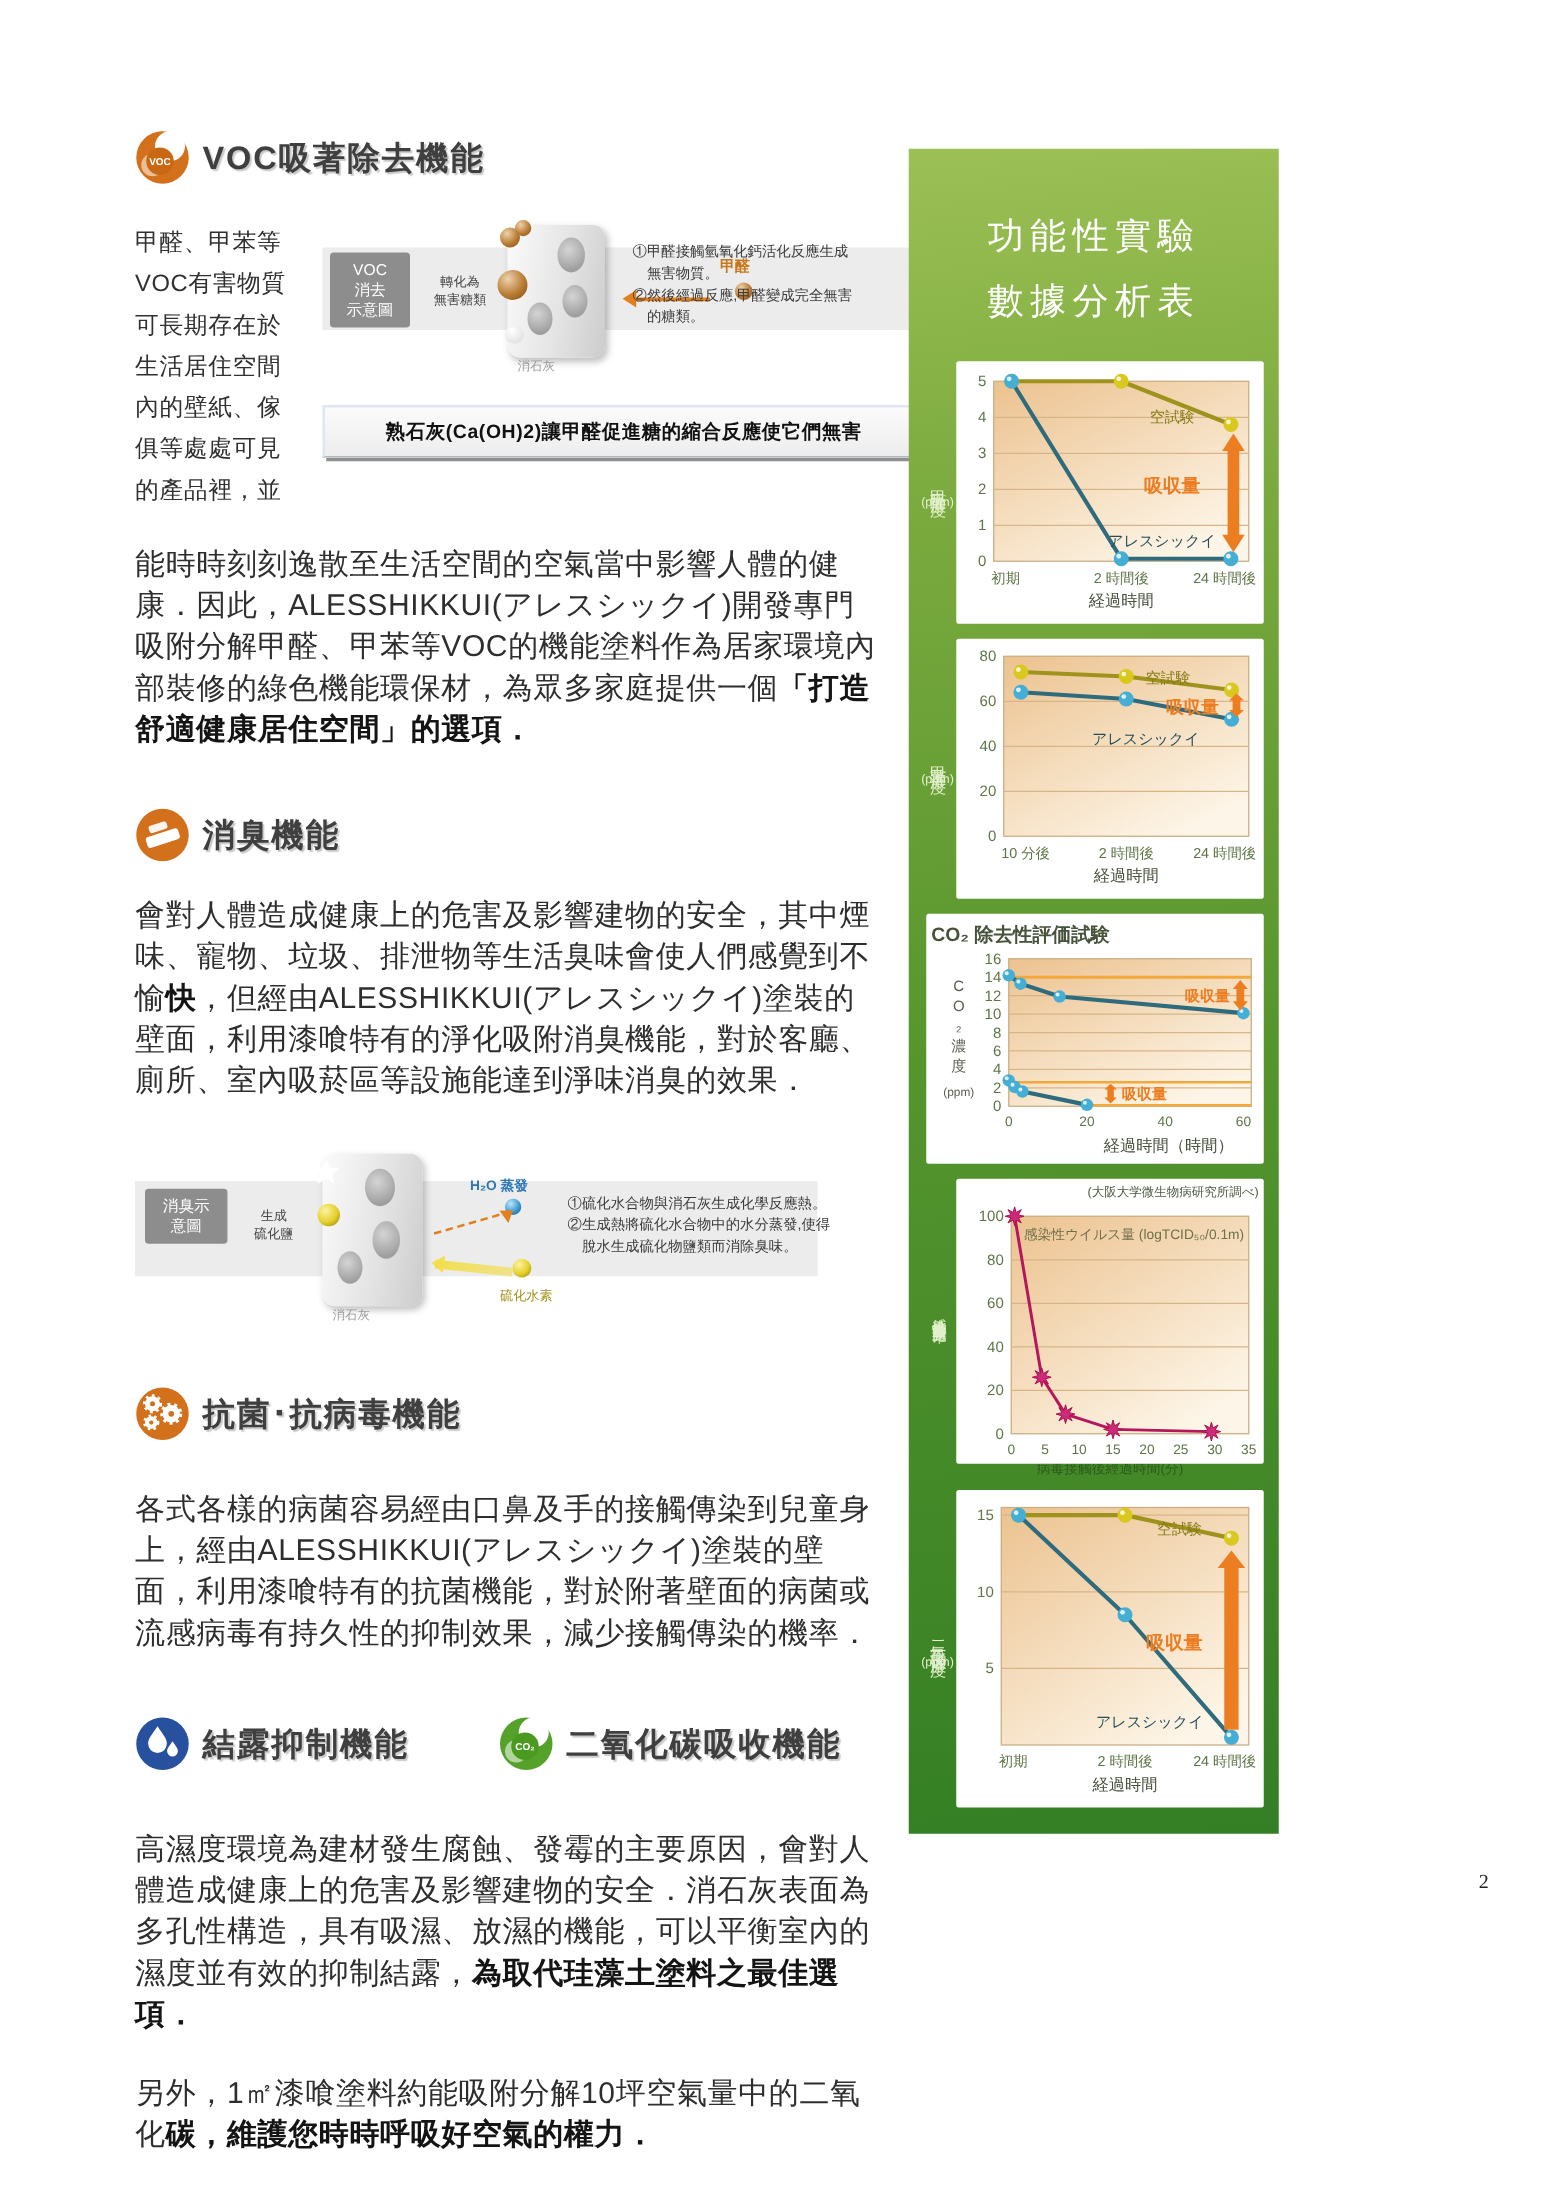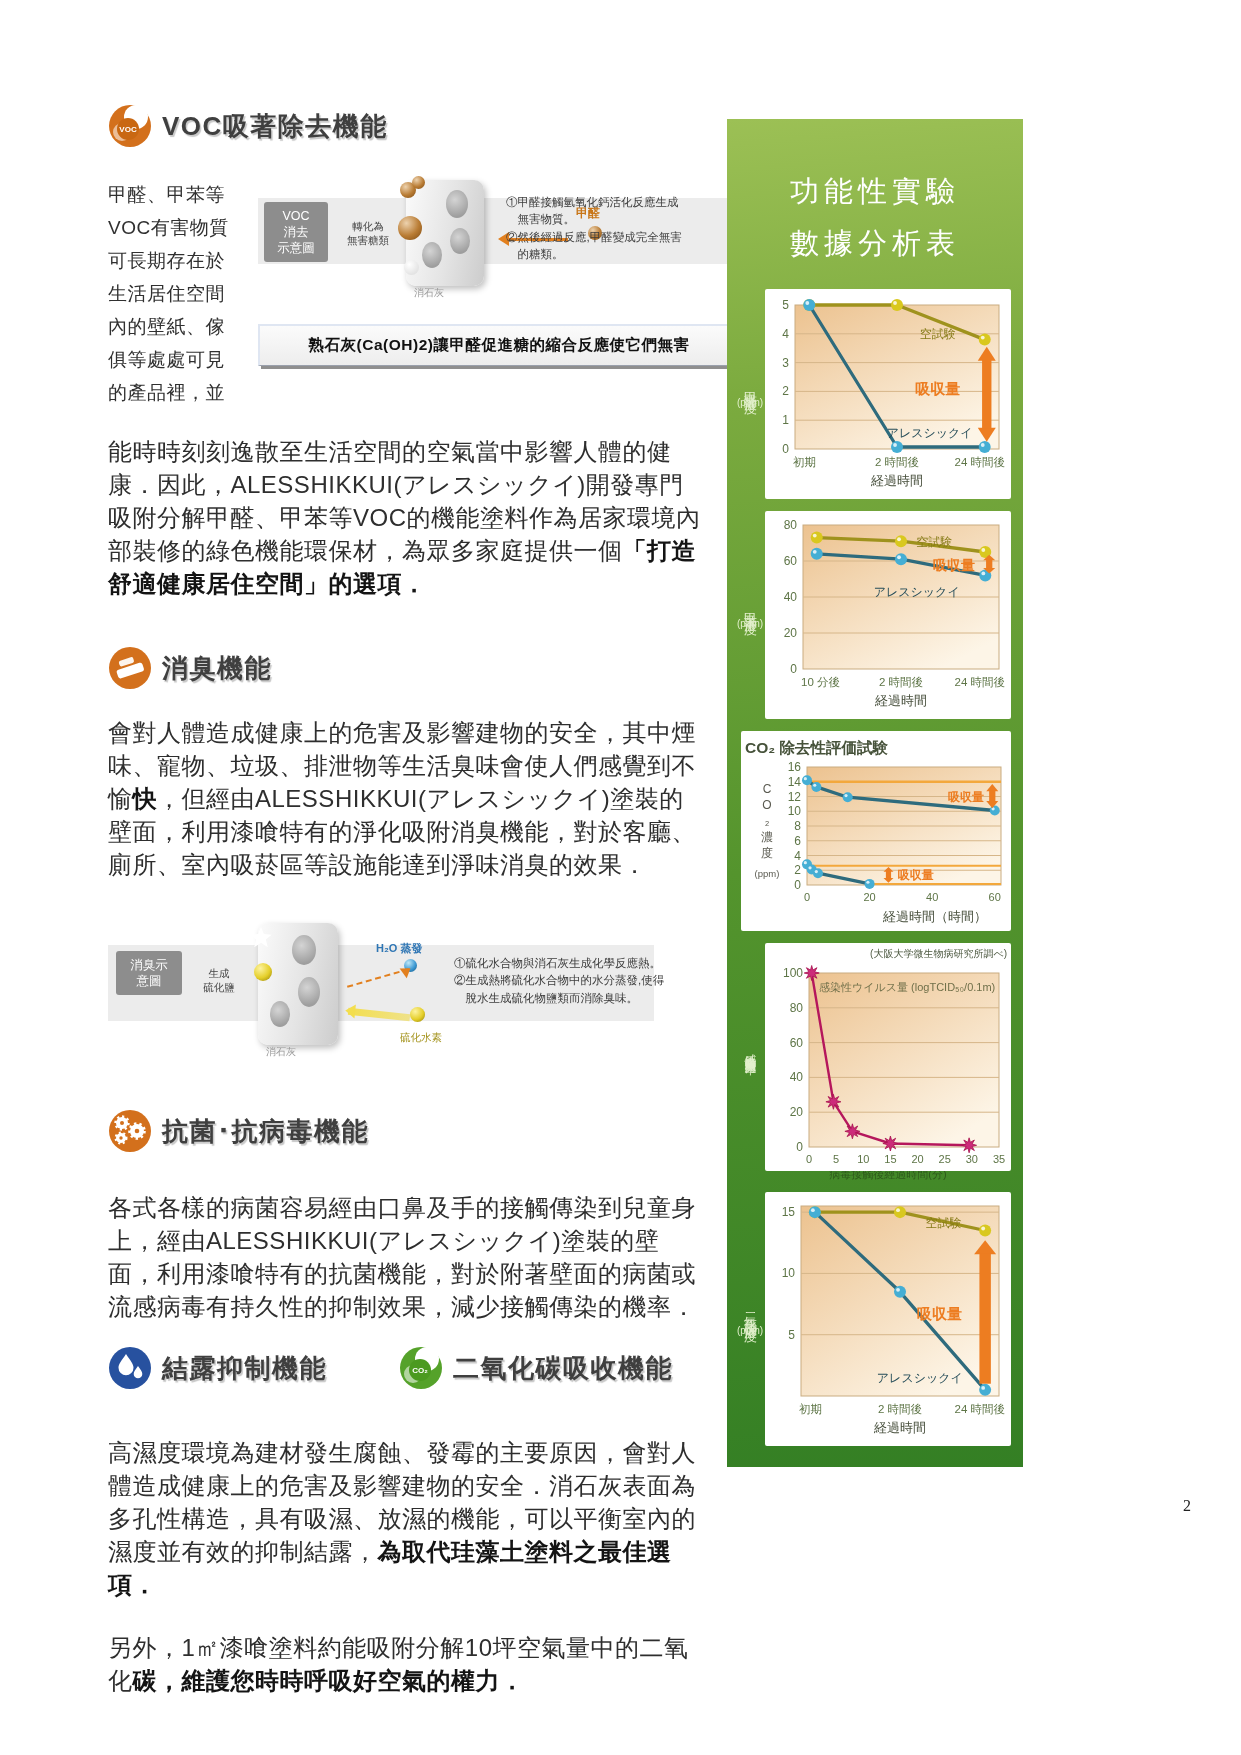--- a/index.html
+++ b/index.html
@@ -75,27 +75,27 @@
                         border-right:10px solid #f3de4e;}
   .dcap{position:absolute;font-size:11.5px;line-height:1.5;color:#3c3c3c;white-space:pre-line;}
   .dcap1{left:248px;top:16px;width:210px;}
   .dcap2{left:346px;top:40px;width:252px;}
   .banner{margin-top:22px;width:458px;background:linear-gradient(180deg,#fbfbfb,#ededed);
           border:1px solid #9aa0ac;border-top:2px solid #dfe6f2;border-left:2px solid #dfe6f2;
           box-shadow:3px 3px 0 #8f8f8f;padding:9px 10px;font-size:15.5px;font-weight:700;color:#111;
           text-align:center;letter-spacing:.5px;}
   .h2sec{margin-top:46px;}
   .h3sec{margin-top:44px;}
-  .h4sec{margin-top:23px;display:flex;gap:72px;}
+  .h4sec{margin-top:50px;display:flex;gap:72px;}
   .p-after{margin-top:26px;}
   
   .panel{position:absolute;left:727px;top:119px;width:296px;height:1348px;
          background:linear-gradient(175deg,#9cc055 0%,#7cab3f 20%,#54942d 55%,#347f24 100%);}
   .panel-title{padding-top:46px;text-align:center;color:#fff;
-               font-family:Liberation Sans, sans-serif;
+               font-family:Liberation Mono, monospace;
                font-size:29px;line-height:52px;letter-spacing:5px;}
   .cards{position:absolute;left:8px;right:12px;top:170px;}
   .crow{display:flex;margin-bottom:12px;}
   .ystrip{width:30px;flex:0 0 auto;display:flex;flex-direction:column;align-items:center;
           justify-content:center;color:#e3f0cd;}
   .ystrip.thin{width:6px;}
   .yv{writing-mode:vertical-rl;text-orientation:upright;font-size:13px;letter-spacing:3px;}
   .yu{font-size:10px;margin-top:4px;}
   .card{flex:1;background:#fff;border-radius:2px;position:relative;overflow:hidden;}
   .xcap{text-align:center;color:#2d5a1a;font-size:11px;margin:-8px 0 10px 30px;}

